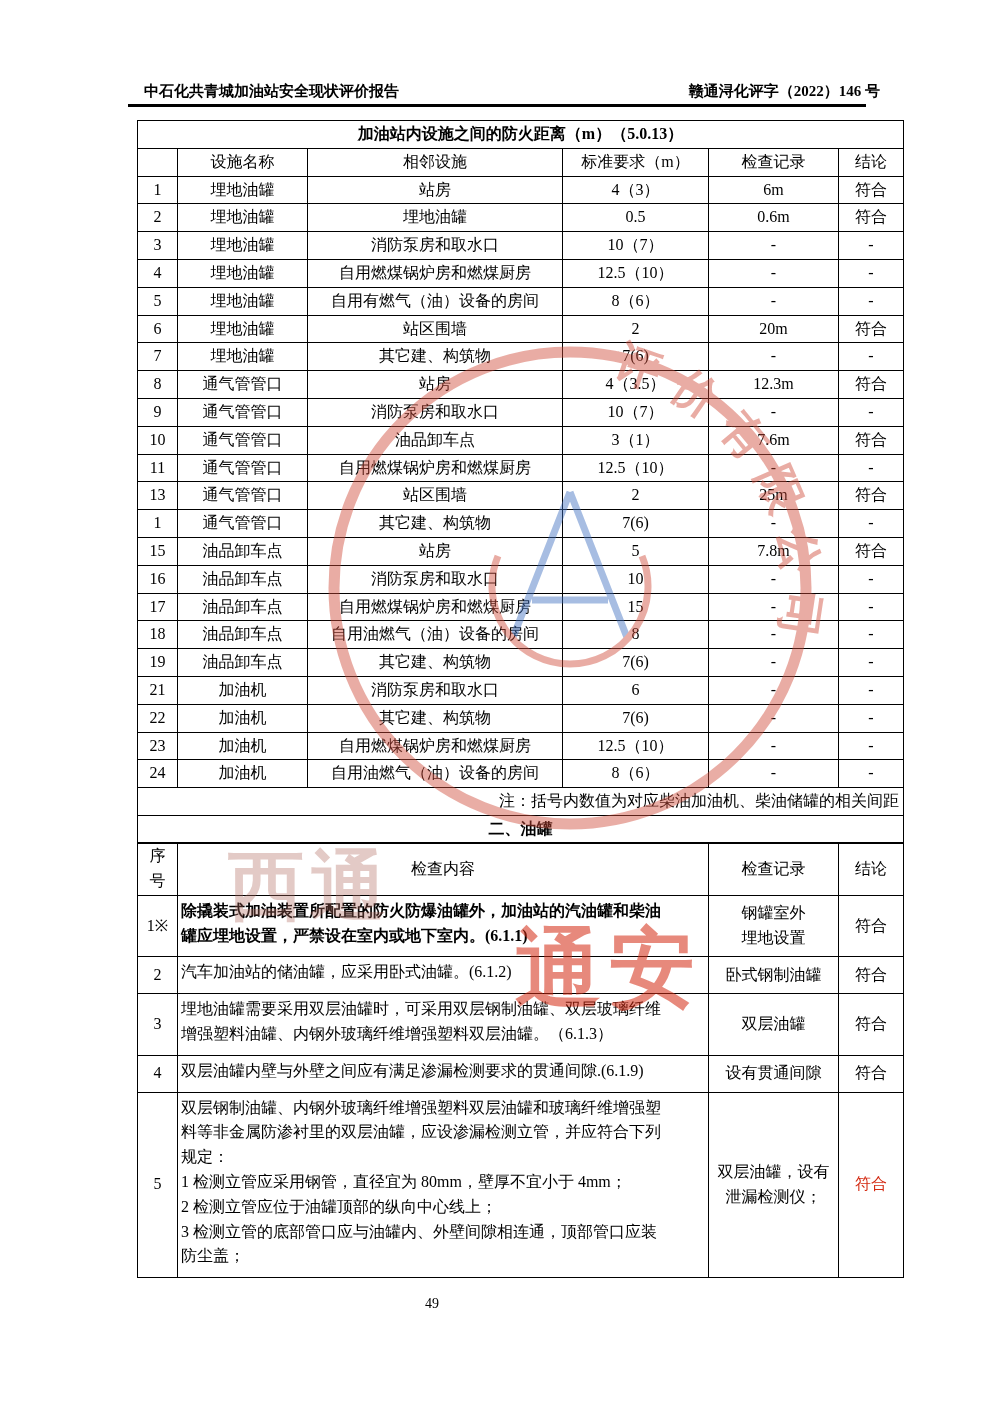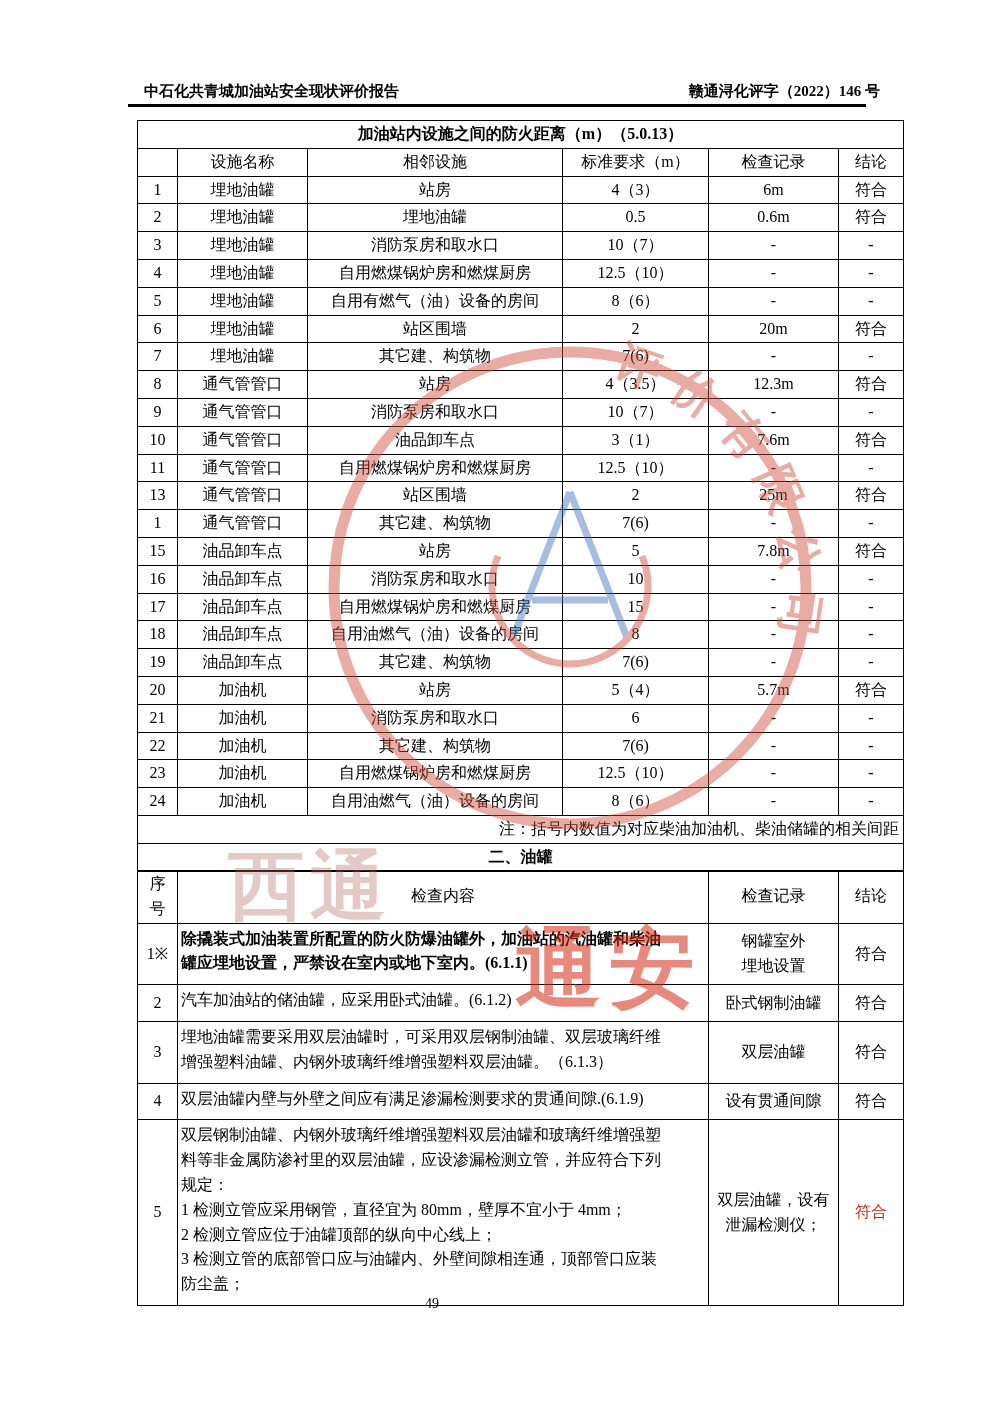--- a/index.html
+++ b/index.html
@@ -231,28 +231,20 @@
           </tr>
           <tr>
             <td>19</td>
             <td>油品卸车点</td>
             <td>其它建、构筑物</td>
             <td>7(6)</td>
             <td>-</td>
             <td>-</td>
           </tr>
           <tr>
-            <td>20</td>
-            <td>加油机</td>
-            <td>站房</td>
-            <td>5（4）</td>
-            <td>5.7m</td>
-            <td>符合</td>
-          </tr>
-          <tr>
             <td>21</td>
             <td>加油机</td>
             <td>消防泵房和取水口</td>
             <td>6</td>
             <td>-</td>
             <td>-</td>
           </tr>
           <tr>
             <td>22</td>
             <td>加油机</td>

